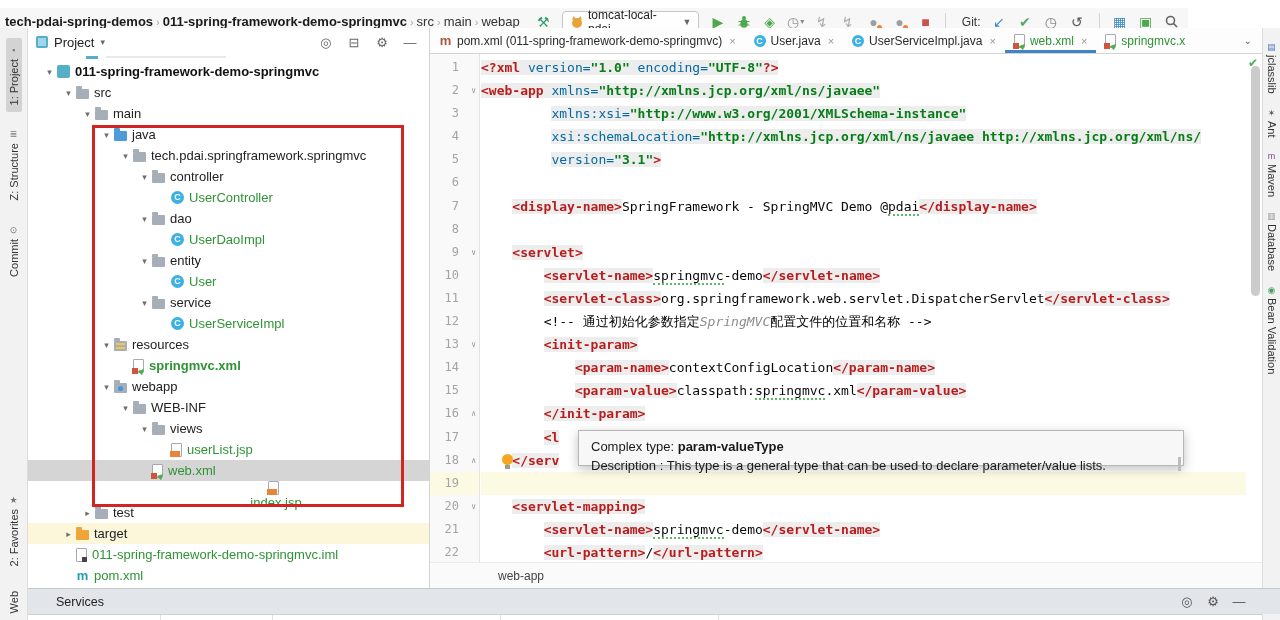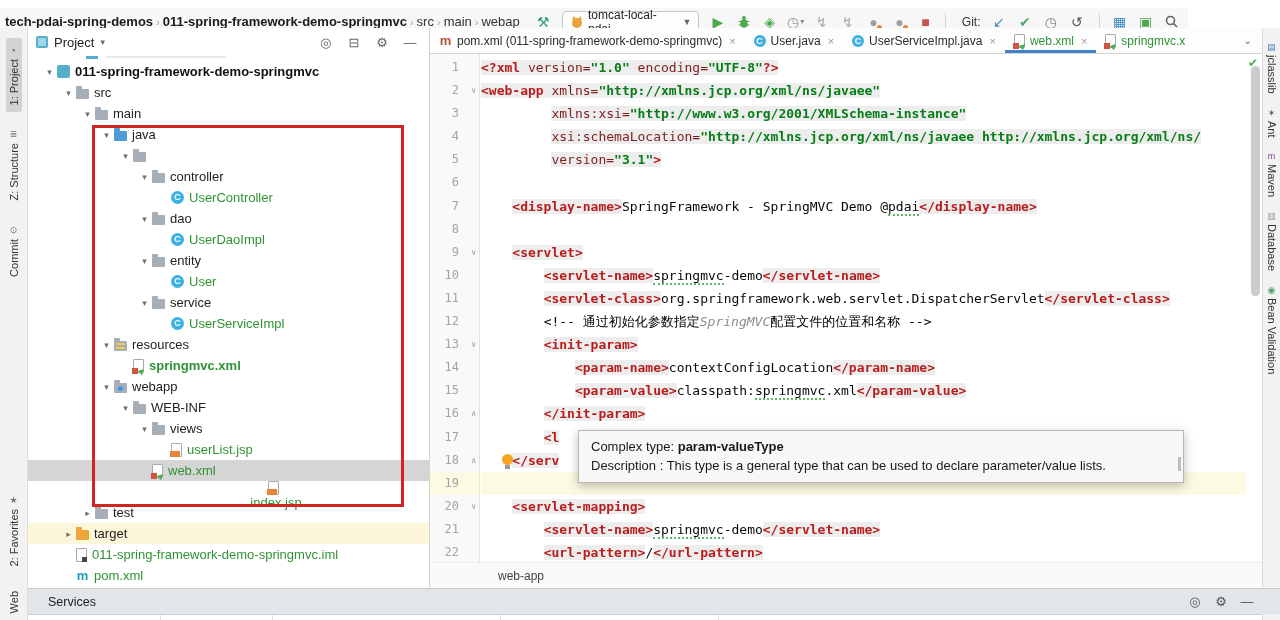--- a/index.html
+++ b/index.html
@@ -85,44 +85,44 @@
   #codearea{position:absolute;left:0;top:26px;right:0;bottom:26px;overflow:hidden;background:#fff}
   #gutter{position:absolute;left:0;top:0;bottom:0;width:50px;background:#F9F9F9;border-right:1px solid #E3E3E3;padding-top:2px}
   .gl{height:23.1px;line-height:23.1px;text-align:right;padding-right:20px;font-family:"DejaVu Sans Mono",monospace;
     font-size:12px;color:#A4A4A4;position:relative}
   .gl .fold{position:absolute;right:3px;top:0;font-size:8px;color:#9a9a9a}
   .gl.cur{background:#FCFAE3}
   #lines{position:absolute;left:51px;top:0;right:16px;bottom:0;padding-top:2px;overflow:hidden}
   .cl{height:23.1px;line-height:23.1px;white-space:pre;font-family:"DejaVu Sans Mono",monospace;font-size:13px}
   .cl.cur{background:#FCFAE3;margin-right:-16px}
   .c-tag{color:#b91c1c;font-weight:bold;background:#EDEDED}
-  .c-attr{color:#7f1d1d;background:#EDEDED}
+  .c-attr{color:#0369a1;background:#EDEDED}
   .c-str{color:#067D17;font-weight:bold;background:#EDEDED}
   .c-txt{color:#080808}
   .c-cmt{color:#000000}.c-cmti{color:#8C8C8C;font-style:italic}
   .c-sq{color:#080808;border-bottom:2px dotted #5FB865}
   #bulb{position:absolute;left:72px;top:400px;width:11px;height:11px;border-radius:50%;background:#F5A623;z-index:2}
   #bulb::after{content:"";position:absolute;left:3px;bottom:-4px;width:5px;height:4px;background:#9a9a9a}
   #scrollbar{position:absolute;right:2px;top:12px;width:9px;height:230px;background:#CBCBCB;border-radius:5px;z-index:3}
   #inspectok{position:absolute;right:4px;top:2px;color:#4DAE4F;font-size:12px;z-index:3}
-  #tooltip{position:absolute;left:148px;top:376px;width:606px;height:53px;background:#F7F7F7;
+  #tooltip{position:absolute;left:148px;top:376px;width:606px;height:36px;background:#F7F7F7;
     border:1px solid #B6B6B6;box-shadow:0 3px 10px rgba(0,0,0,.25);padding:6px 12px;font-size:13px;color:#1a1a1a;z-index:10}
   #tooltip .tline{line-height:19px;white-space:nowrap;overflow:hidden}
   #tooltip .tsb{position:absolute;right:2px;top:26px;width:3px;height:14px;background:#BDBDBD}
   #ebread{position:absolute;left:0;right:0;bottom:0;height:26px;background:#FAFAFA;border-top:1px solid #ECECEC;
     display:flex;align-items:center;padding-left:68px;font-size:12px;color:#444}
   
   #rstripe{position:absolute;left:1262px;top:28px;width:18px;height:592px;background:#F2F2F2;
     border-left:1px solid #DCDCDC;display:flex;flex-direction:column;align-items:center}
   .rtab{display:flex;flex-direction:column;align-items:center;gap:3px;margin-top:14px;cursor:default}
   .rtab .vicon{font-size:9px;line-height:10px}
   .rtab .vlabel{writing-mode:vertical-rl;font-size:11px;color:#333;white-space:nowrap}
   
   #svc{position:absolute;left:28px;top:588px;width:1252px;height:26px;background:#E2E6EA;
-    border-top:1px solid #C8C8C8;display:flex;align-items:center;padding:0 20px;font-size:12.5px;color:#222}
+    border-top:1px solid #C8C8C8;display:flex;align-items:center;padding:0 28px;font-size:12.5px;color:#222}
   #svc .sp{flex:1}
   #svc .hic{font-size:13px;color:#555;width:26px;text-align:center}
   #svcbody{position:absolute;left:28px;top:614px;width:1234px;height:6px;background:#fff;border-top:1px solid #D0D0D0}
   #svcbody .vline{position:absolute;top:0;bottom:0;width:1px;background:#E0E0E0}
 </style>
 </head>
 <body>
 
 <div id="toolbar">
   <span id="crumbs" style="display:flex;align-items:center">
@@ -237,20 +237,21 @@
         <span class="lbl">main</span>
       </div>
       <div class="trow" style="padding-left: 71px;">
         <span class="arr">▾</span>
         <span class="tic i-folder i-java"></span>
         <span class="lbl">java</span>
       </div>
       <div class="trow" style="padding-left: 90px;">
         <span class="arr">▾</span>
         <span class="tic i-folder"></span>
+        <span class="lbl">tech.pdai.springframework.springmvc</span>
       </div>
       <div class="trow" style="padding-left: 109px;">
         <span class="arr">▾</span>
         <span class="tic i-folder"></span>
         <span class="lbl">controller</span>
       </div>
       <div class="trow" style="padding-left: 128px;">
         <span class="arr"></span>
         <span class="tic i-class"></span>
         <span class="lbl t-g">UserController</span>

